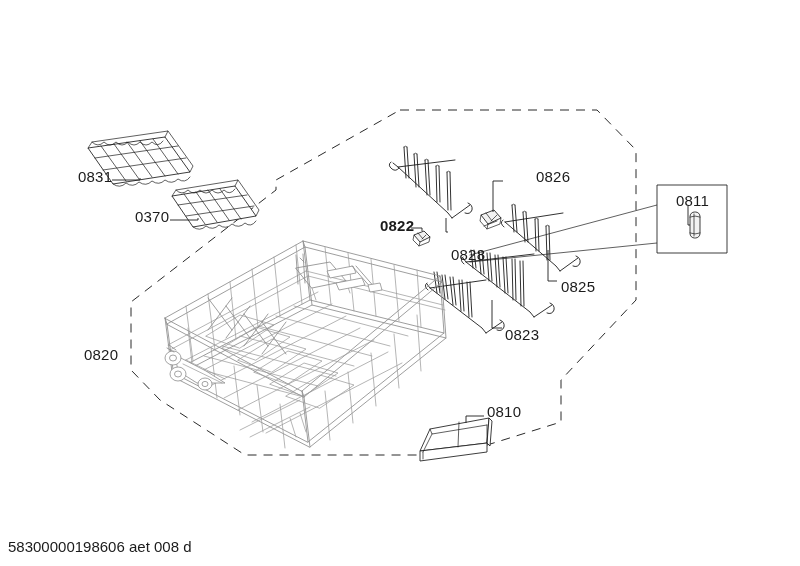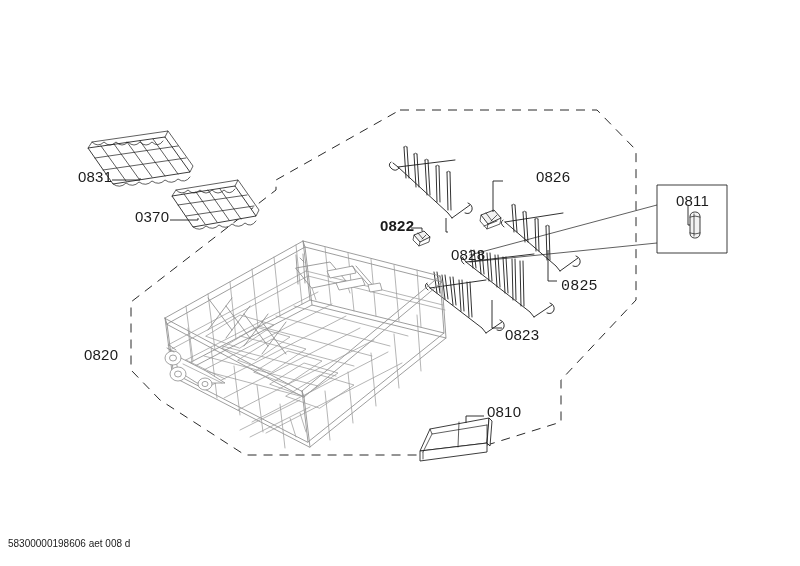--- a/index.html
+++ b/index.html
@@ -29,21 +29,21 @@
     color: #1b1b1b;
     letter-spacing: 0.2px;
     white-space: nowrap;
     user-select: none;
   }
   #footer-text {
     position: absolute;
     left: 8px;
     top: 538px;
     font-family: "Liberation Sans", sans-serif;
-    font-size: 10px;
+    font-size: 15px;
     color: #1b1b1b;
     white-space: nowrap;
   }
 </style>
 </head>
 <body>
 
 <div id="page">
 
   <svg id="diagram-svg" viewBox="0 0 800 566">
@@ -382,20 +382,20 @@
     </g>
 
   </svg>
 
   <div class="lbl" style="left:78px; top:168px;">0831</div>
   <div class="lbl" style="left:135px; top:208px;">0370</div>
   <div class="lbl" style="left:84px; top:346px;">0820</div>
   <div class="lbl" style="left:380px; top:217px;font-weight:bold;">0822</div>
   <div class="lbl" style="left:451px; top:219px;margin-top:27px;">0828</div>
   <div class="lbl" style="left:508px; top:168px;margin-left:28px;">0826</div>
-  <div class="lbl" style="left:561px; top:278px;font-family:Liberation Mono, monospace;">0825</div>
+  <div class="lbl" style="left:561px; top:278px;">0825</div>
   <div class="lbl" style="left:505px; top:326px;text-align:right;">0823</div>
   <div class="lbl" style="left:676px; top:192px;">0811</div>
   <div class="lbl" style="left:487px; top:403px;">0810</div>
 
   <div id="footer-text">58300000198606 aet 008 d</div>
 
 </div>
 
 </body></html>

